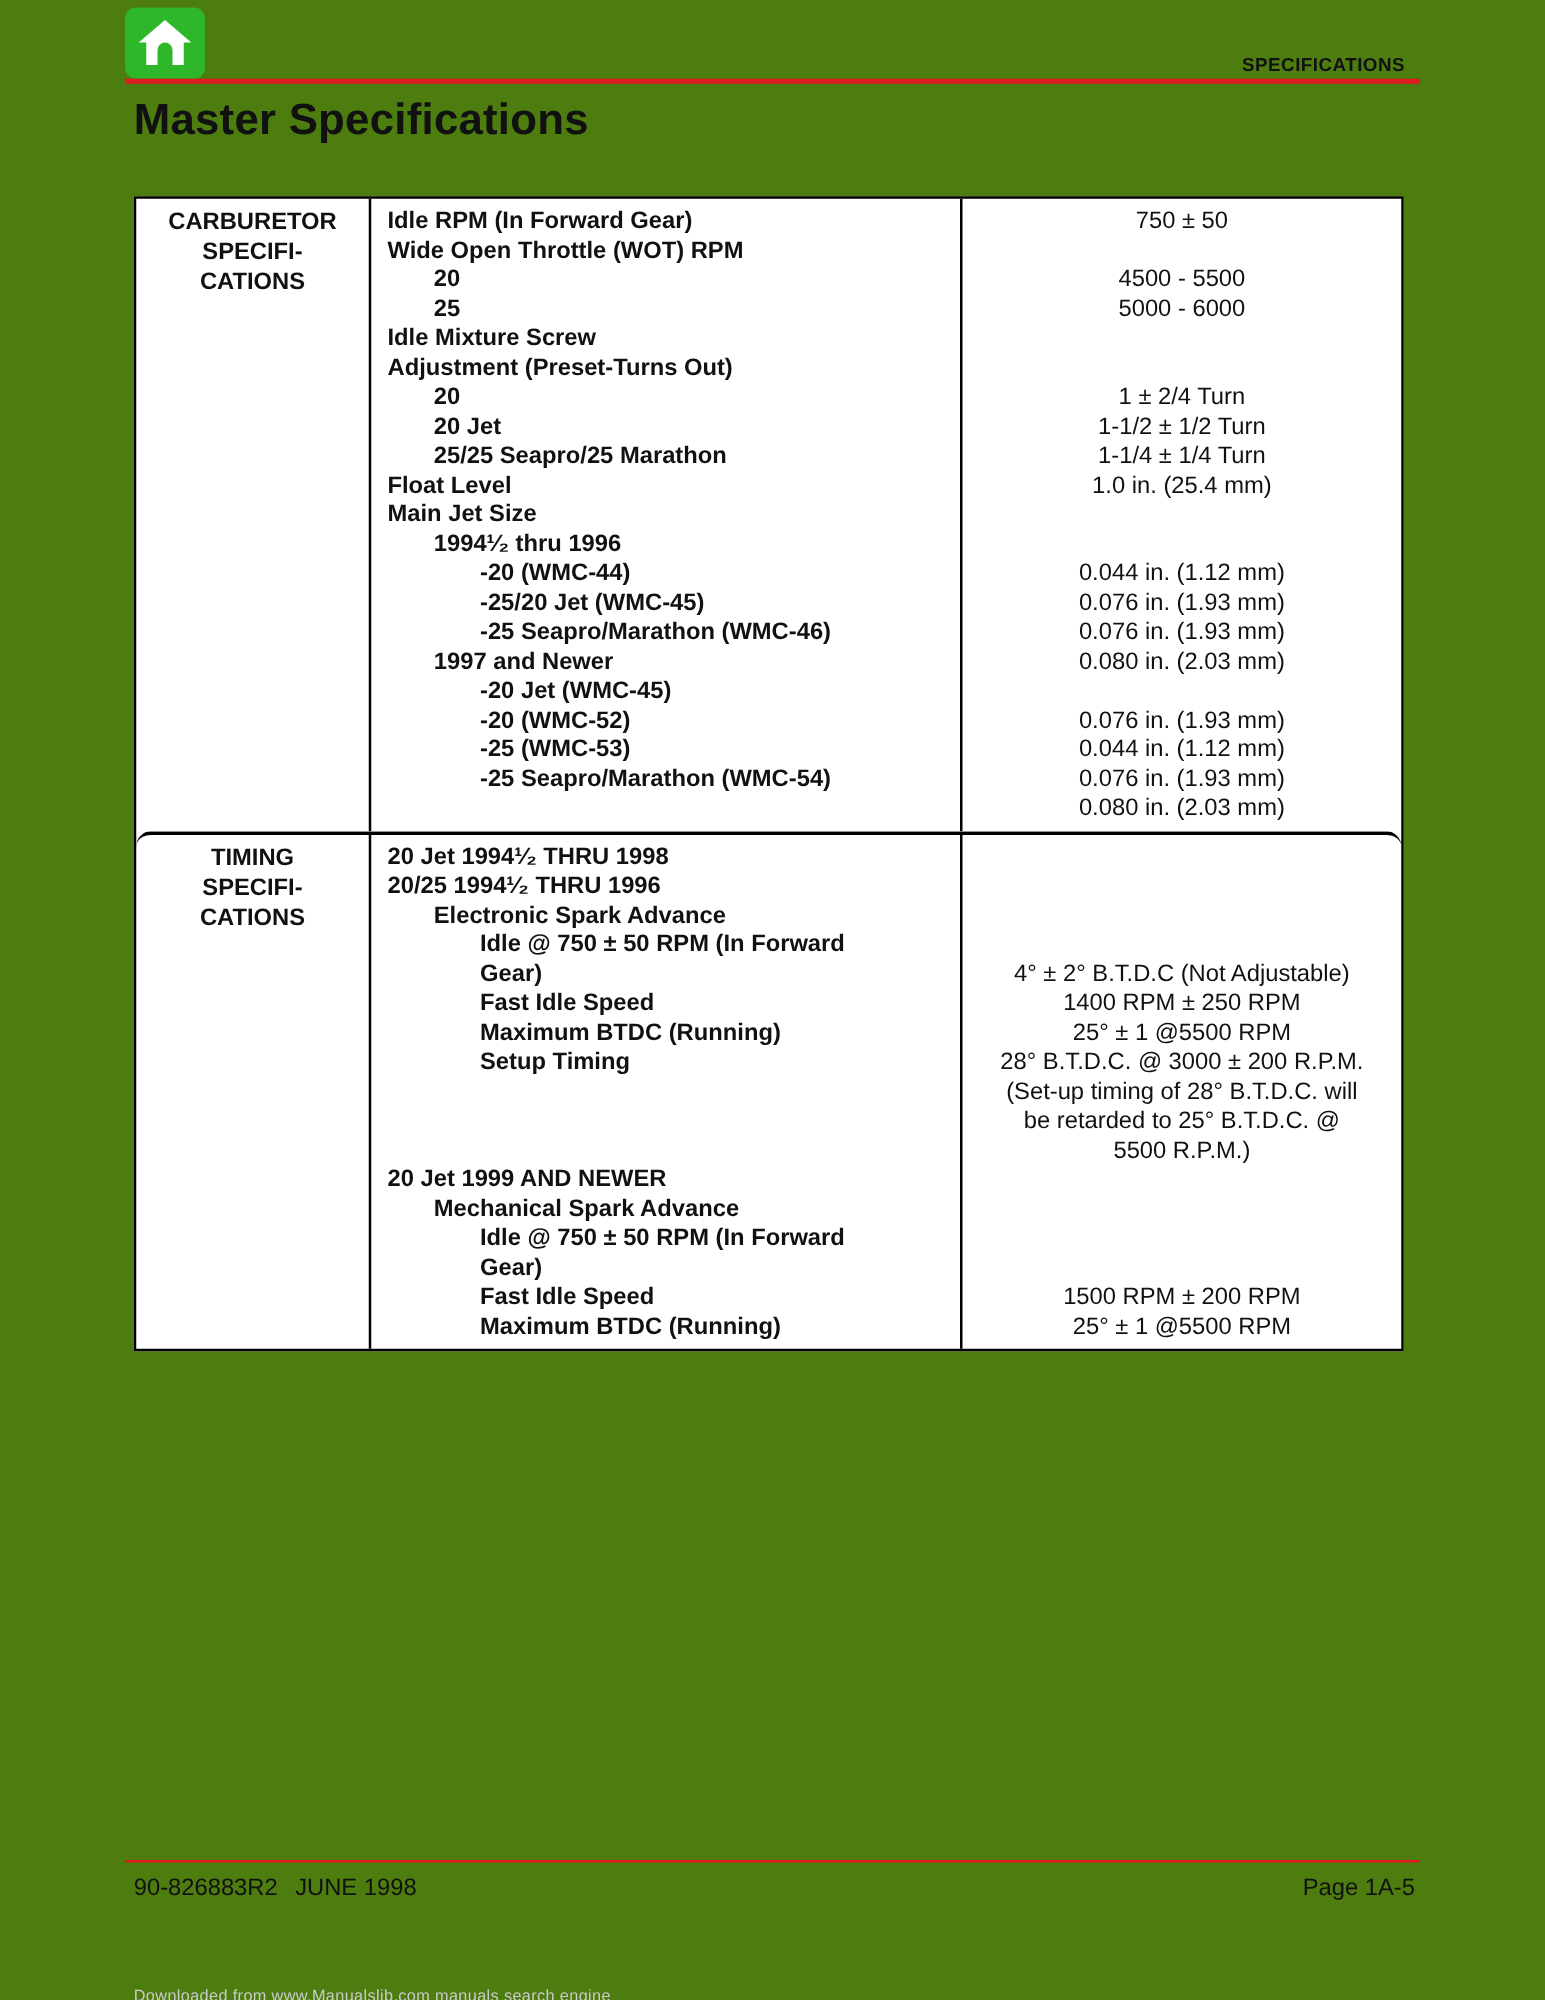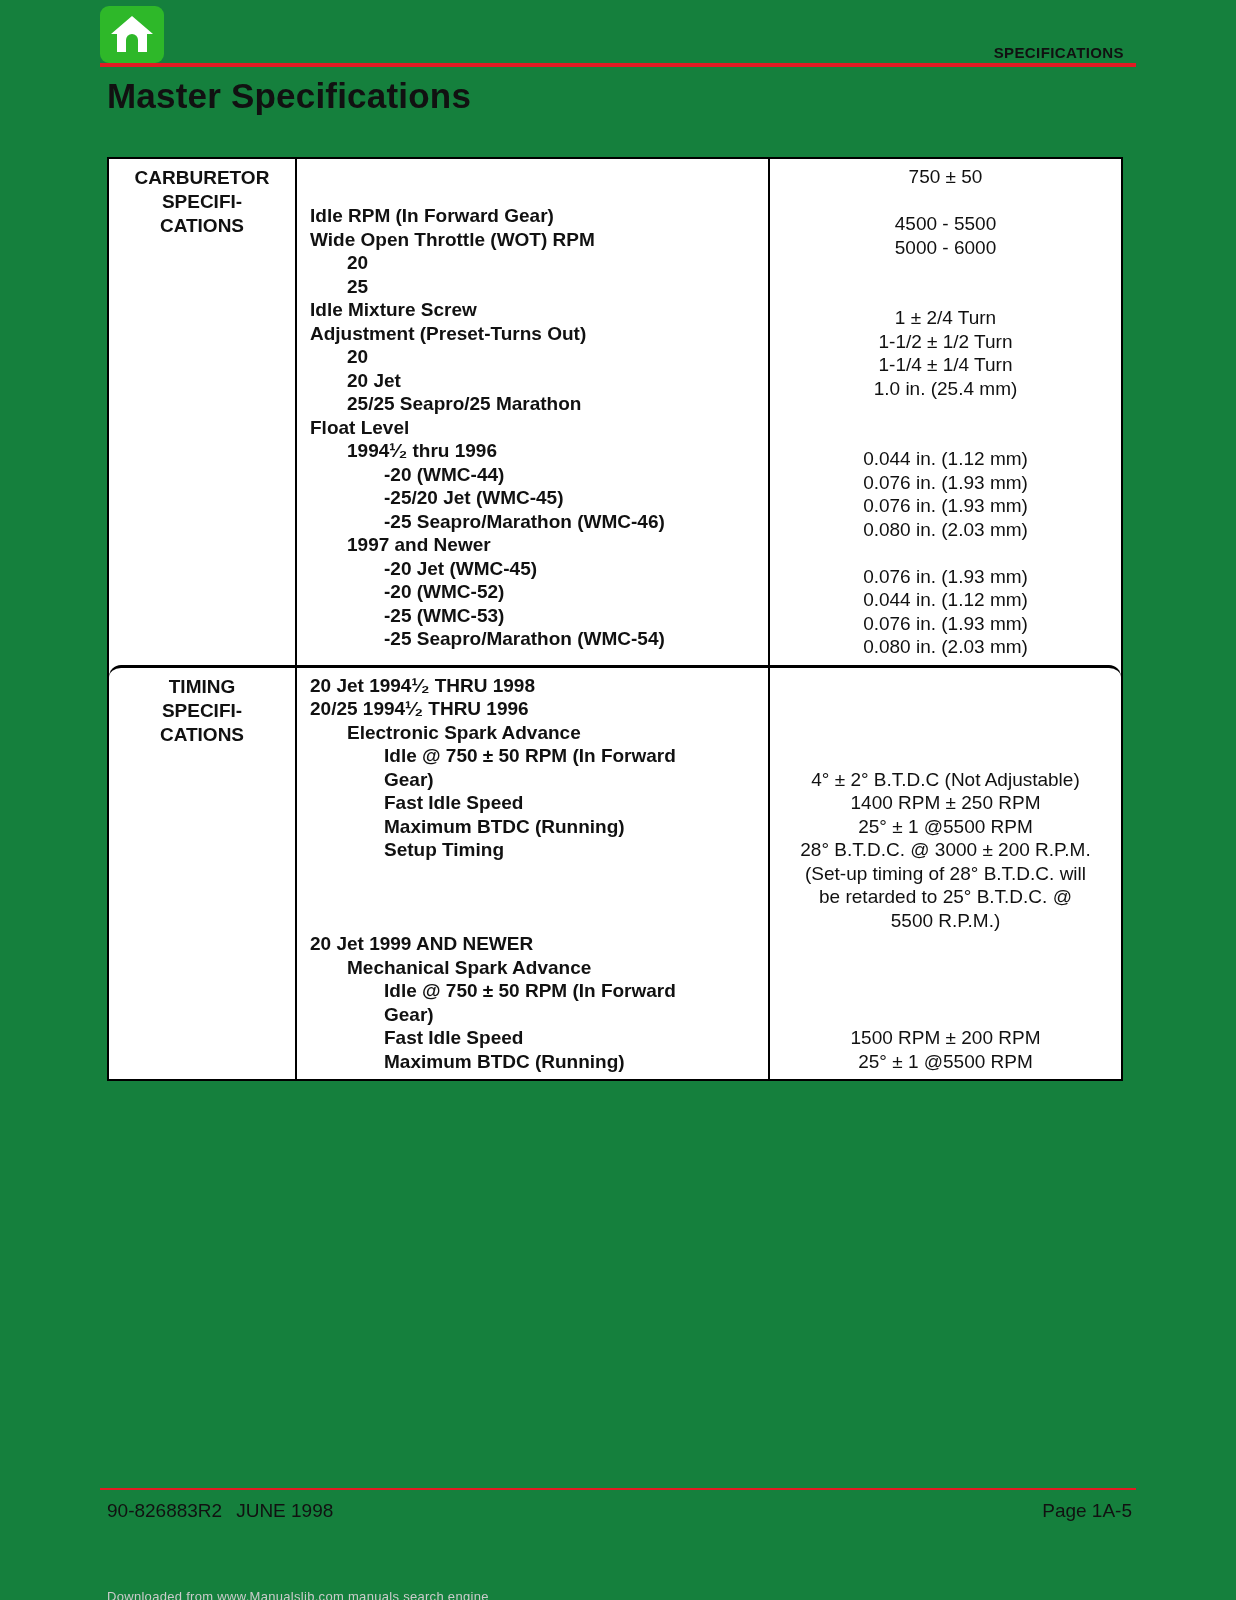--- a/index.html
+++ b/index.html
@@ -6,21 +6,21 @@
     --red:#e21b23;
     --green:#2eb829;
     --ink:#111111;
   }
   *{margin:0;padding:0;box-sizing:border-box;}
   html,body{background:#ffffff;}
   .page{
     position:relative;
     width:1236px;height:1600px;
     margin:0 auto;
-    background:#15803d;
+    background:#4d7c0f;
     color:var(--ink);
     font-family:"Liberation Sans", sans-serif;
     overflow:hidden;
   }
   
   .corner-label{
     position:absolute;top:44px;right:112px;
     font-size:15px;font-weight:bold;letter-spacing:.4px;
   }
   .rule-top{
@@ -100,30 +100,31 @@
   <h1 class="page-title">Master Specifications</h1>
 
   <div class="spec-table">
       <div class="section">
         <div class="col-head">
           <div>CARBURETOR</div>
           <div>SPECIFI-</div>
           <div>CATIONS</div>
         </div>
         <div class="col-mid">
-          <div class="line" style="padding-left: 0px; margin-top: 39px;">Idle RPM (In Forward Gear)</div>
+          <div class="line" style="padding-left: 0px;">Idle RPM (In Forward Gear)</div>
           <div class="line" style="padding-left: 0px;">Wide Open Throttle (WOT) RPM</div>
           <div class="line" style="padding-left: 37px;">20</div>
           <div class="line" style="padding-left: 37px;">25</div>
           <div class="line" style="padding-left: 0px;">Idle Mixture Screw</div>
           <div class="line" style="padding-left: 0px;">Adjustment (Preset-Turns Out)</div>
           <div class="line" style="padding-left: 37px;">20</div>
           <div class="line" style="padding-left: 37px;">20 Jet</div>
           <div class="line" style="padding-left: 37px;">25/25 Seapro/25 Marathon</div>
           <div class="line" style="padding-left: 0px;">Float Level</div>
+          <div class="line" style="padding-left: 0px;">Main Jet Size</div>
           <div class="line" style="padding-left: 37px;">1994¹⁄₂ thru 1996</div>
           <div class="line" style="padding-left: 74px;">-20 (WMC-44)</div>
           <div class="line" style="padding-left: 74px;">-25/20 Jet (WMC-45)</div>
           <div class="line" style="padding-left: 74px;">-25 Seapro/Marathon (WMC-46)</div>
           <div class="line" style="padding-left: 37px;">1997 and Newer</div>
           <div class="line" style="padding-left: 74px;">-20 Jet (WMC-45)</div>
           <div class="line" style="padding-left: 74px;">-20 (WMC-52)</div>
           <div class="line" style="padding-left: 74px;">-25 (WMC-53)</div>
           <div class="line" style="padding-left: 74px;">-25 Seapro/Marathon (WMC-54)</div>
         </div>

